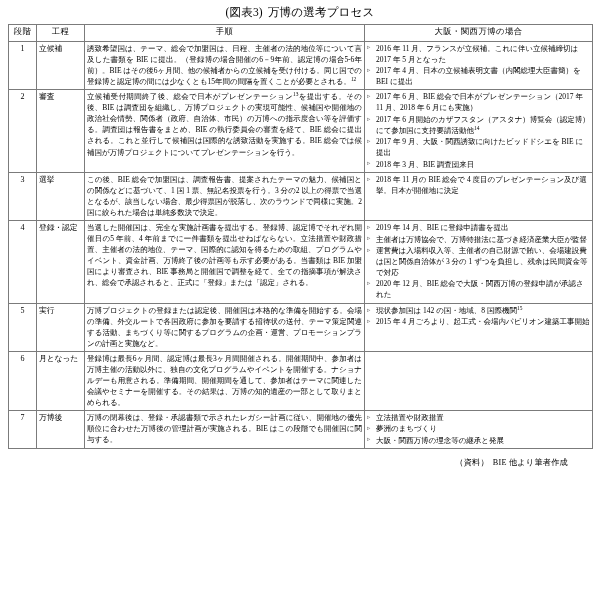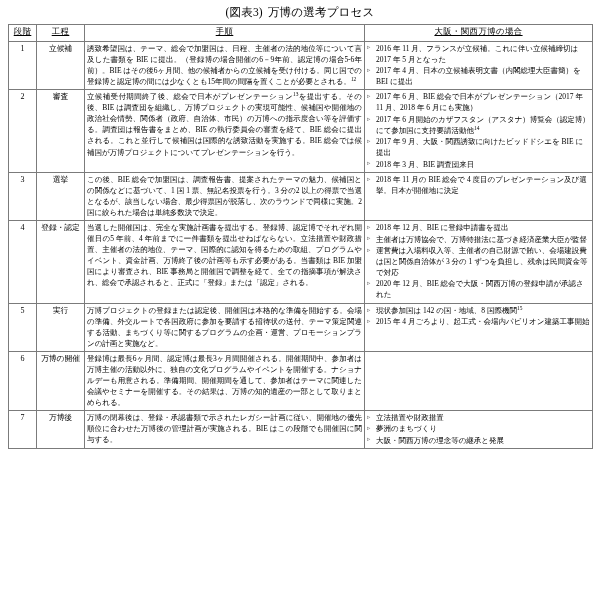--- a/index.html
+++ b/index.html
@@ -47,29 +47,28 @@
     vertical-align: top;
     padding: 1px 2px 2px 2px;
   }
   table.exp thead th {
     text-align: center;
     vertical-align: middle;
     font-weight: normal;
     font-size: 8.3px;
     padding: 1.5px 2px 2.5px 2px;
     letter-spacing: 0.5px;
-    text-decoration: underline;
   }
   td.stage {
     text-align: center;
     font-size: 8px;
     padding-top: 2px;
   }
   td.proc {
-    text-align: center;
+    text-align: left;
     font-size: 7.8px;
     padding-top: 2px;
     letter-spacing: -0.1px;
   }
   td.steps {
     text-align: justify;
     text-justify: inter-character;
     letter-spacing: -0.05px;
     font-size: 7.5px;
     line-height: 1.47;
@@ -171,53 +170,56 @@
               <li><span>2018 年 11 月の BIE 総会で 4 度目のプレゼンテーション及び選挙。日本が開催地に決定</span></li>
             </ul>
           </td>
         </tr>
         <tr>
           <td class="stage">4</td>
           <td class="proc">登録・認定</td>
           <td class="steps"><span>当選した開催国は、完全な実施計画書を提出する。登録博、認定博でそれぞれ開催日の5 年前、4 年前までに一件書類を提出せねばならない。立法措置や財政措置、主催者の法的地位、テーマ、国際的に認知を得るための取組、プログラムやイベント、資金計画、万博終了後の計画等も示す必要がある。当書類は BIE 加盟国により審査され、BIE 事務局と開催国で調整を経て、全ての指摘事項が解決され、総会で承認されると、正式に「登録」または「認定」される。</span></td>
           <td class="osaka">
             <ul class="bullets">
-              <li><span>2018 年 12 月、BIE に登録申請書を提出</span></li>
+              <li><span>2019 年 14 月、BIE に登録申請書を提出</span></li>
               <li><span>主催者は万博協会で、万博特措法に基づき経済産業大臣が監督</span></li>
               <li><span>運営費は入場料収入等、主催者の自己財源で賄い、会場建設費は国と関係自治体が 3 分の 1 ずつを負担し、残余は民間資金等で対応</span></li>
               <li><span>2020 年 12 月、BIE 総会で大阪・関西万博の登録申請が承認された</span></li>
             </ul>
           </td>
         </tr>
         <tr>
           <td class="stage">5</td>
           <td class="proc">実行</td>
           <td class="steps"><span>万博プロジェクトの登録または認定後、開催国は本格的な準備を開始する。会場の準備、外交ルートで各国政府に参加を要請する招待状の送付、テーマ策定関連する活動、まちづくり等に関するプログラムの企画・運営、プロモーションプランの計画と実施など。</span></td>
           <td class="osaka">
             <ul class="bullets">
               <li><span>現状参加国は 142 の国・地域、8 国際機関</span><sup>15</sup></li>
               <li><span>2015 年 4 月ごろより、起工式・会場内パビリオン建築工事開始</span></li>
             </ul>
           </td>
         </tr>
         <tr>
           <td class="stage">6</td>
-          <td class="proc">万博の開催</td>
+          <td class="proc">月となった</td>
           <td class="steps"><span>登録博は最長6ヶ月間、認定博は最長3ヶ月間開催される。開催期間中、参加者は万博主催の活動以外に、独自の文化プログラムやイベントを開催する。ナショナルデーも用意される。準備期間、開催期間を通して、参加者はテーマに関連した会議やセミナーを開催する。その結果は、万博の知的遺産の一部として取りまとめられる。</span></td>
           <td class="osaka"></td>
         </tr>
         <tr>
           <td class="stage">7</td>
           <td class="proc">万博後</td>
           <td class="steps"><span>万博の閉幕後は、登録・承認書類で示されたレガシー計画に従い、開催地の優先順位に合わせた万博後の管理計画が実施される。BIE はこの段階でも開催国に関与する。</span></td>
           <td class="osaka">
             <ul class="bullets">
               <li><span>立法措置や財政措置</span></li>
               <li><span>夢洲のまちづくり</span></li>
               <li><span>大阪・関西万博の理念等の継承と発展</span></li>
             </ul>
           </td>
         </tr>
       </tbody>
   </table>
 
+  <div class="source">
+    <span class="lbl">（資料）</span><span>BIE 他より筆者作成</span>
+  </div>
 
 </div>
 
 </body></html>

